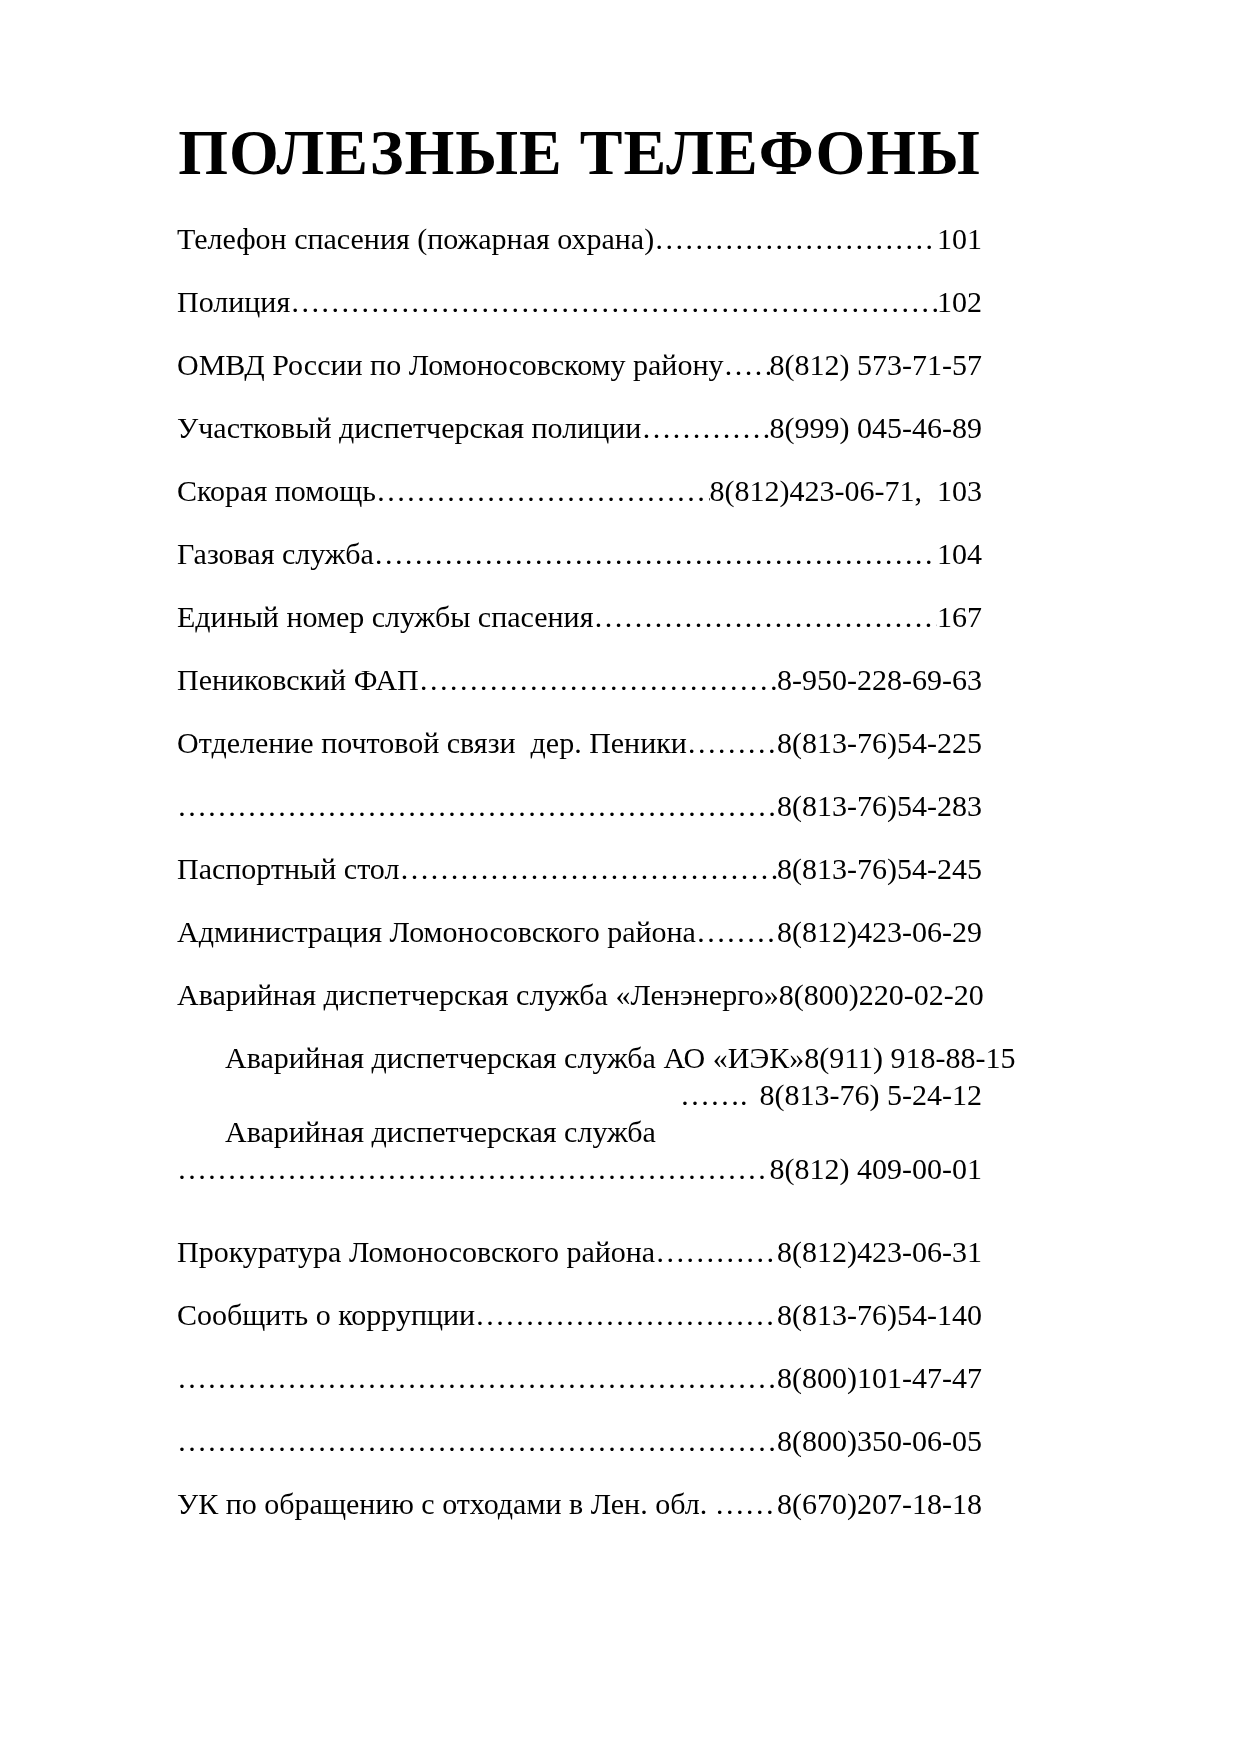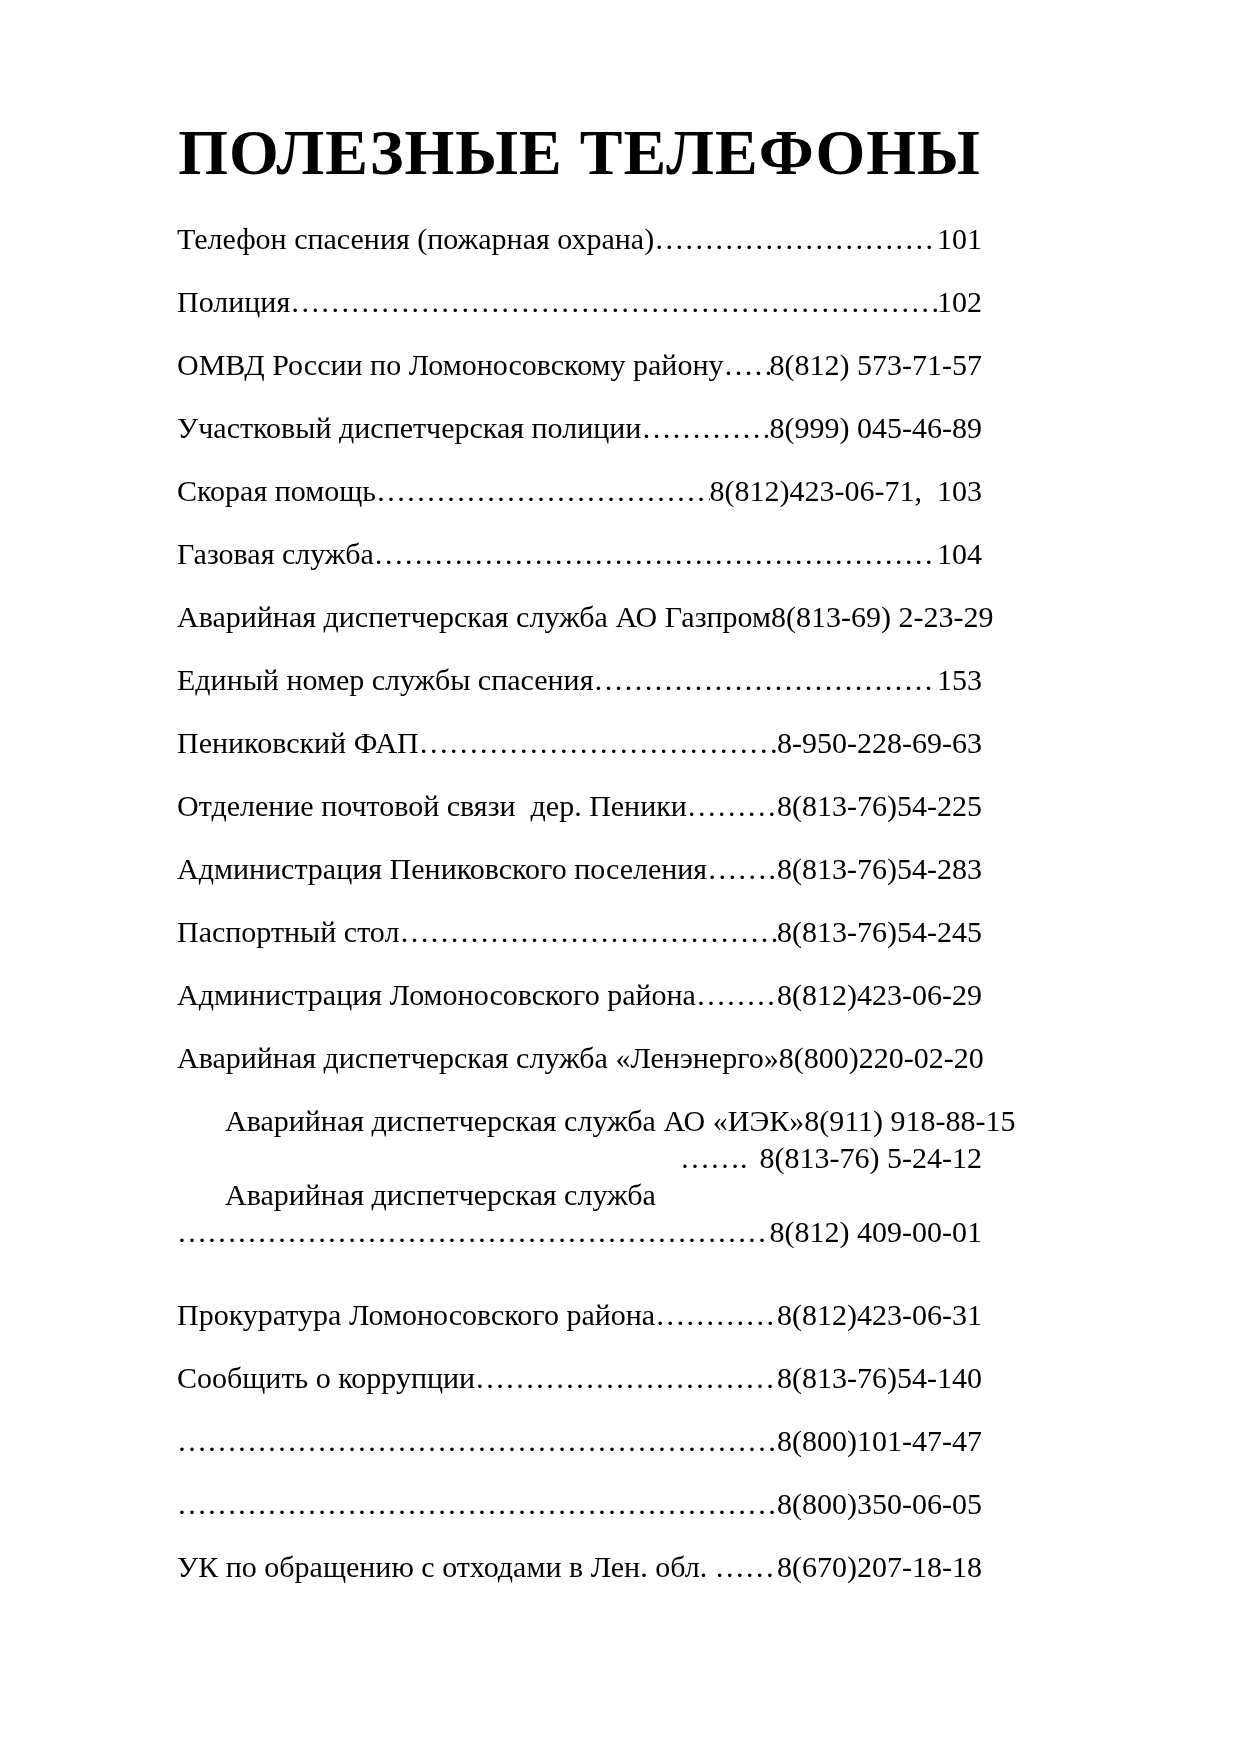--- a/index.html
+++ b/index.html
@@ -99,46 +99,40 @@
     <span class="dots"></span>
     <span class="value">8(812)423-06-71,  103</span>
   </div>
 
   <div class="row">
     <span class="label">Газовая служба</span>
     <span class="dots"></span>
     <span class="value">104</span>
   </div>
 
-  <div class="row">
-    <span class="label">Аварийная диспетчерская служба АО Газпром</span>
-    <span class="dots"></span>
-    <span class="value">8(813-69) 2-23-29</span>
-  </div>
 
   <div class="row">
     <span class="label">Единый номер службы спасения</span>
     <span class="dots"></span>
-    <span class="value">153</span>
+    <span class="value">167</span>
   </div>
 
   <div class="row">
     <span class="label">Пениковский ФАП</span>
     <span class="dots"></span>
     <span class="value">8-950-228-69-63</span>
   </div>
 
   <div class="row">
     <span class="label">Отделение почтовой связи  дер. Пеники</span>
     <span class="dots"></span>
     <span class="value">8(813-76)54-225</span>
   </div>
 
   <div class="row">
-    <span class="label">Администрация Пениковского поселения</span>
     <span class="dots"></span>
     <span class="value">8(813-76)54-283</span>
   </div>
 
   <div class="row">
     <span class="label">Паспортный стол</span>
     <span class="dots"></span>
     <span class="value">8(813-76)54-245</span>
   </div>
 

